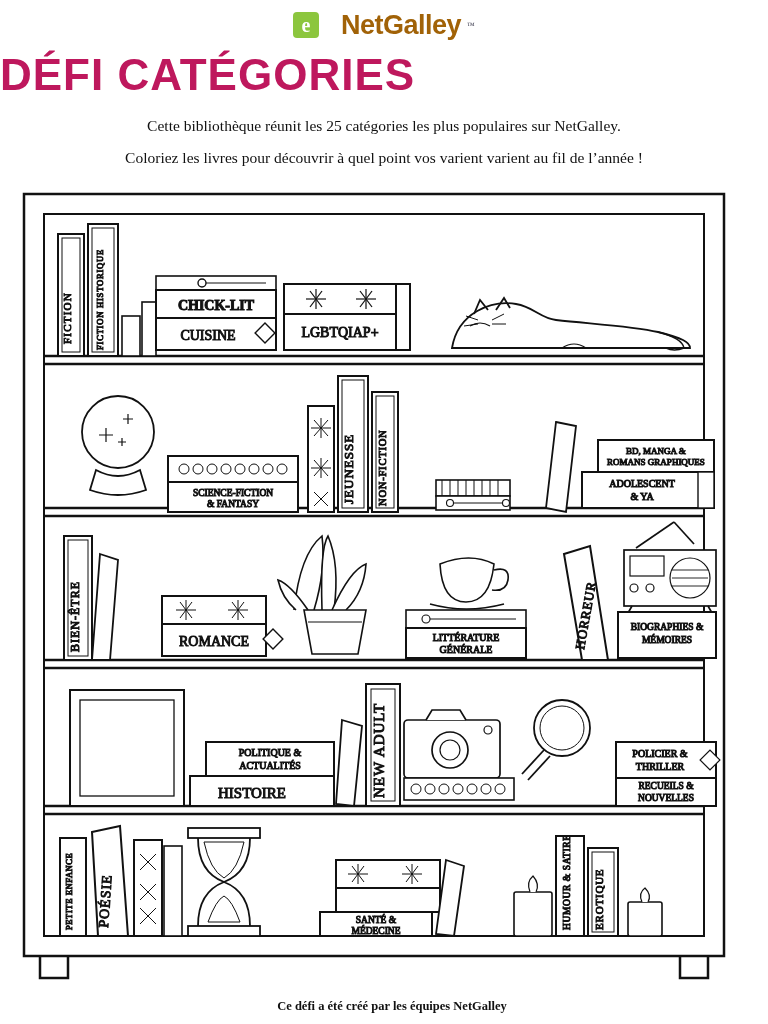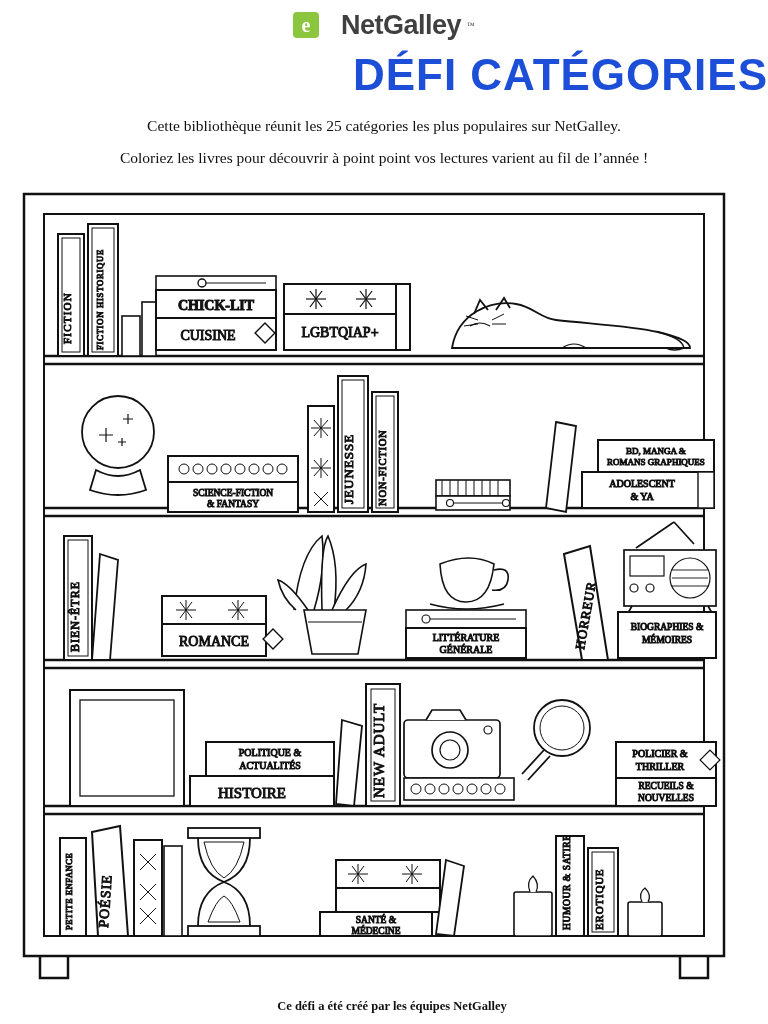--- a/index.html
+++ b/index.html
@@ -17,28 +17,28 @@
     gap:6px;margin-top:10px;height:30px;
   }
   .logo-mark{
     width:26px;height:26px;border-radius:4px;background:#8cc63e;
     display:flex;align-items:center;justify-content:center;
     color:#fff;font-family:"Liberation Serif",serif;font-weight:bold;font-size:20px;
     line-height:1;
   }
   .logo-text{
     font-family:"Liberation Sans", sans-serif;
-    font-size:27px;font-weight:bold;color:#404040;letter-spacing:-0.5px;margin-left:16px;
+    font-size:27px;font-weight:bold;color:#a16207;letter-spacing:-0.5px;margin-left:16px;
   }
   .logo-tm{font-size:8px;vertical-align:super;color:#3b3b4f;}
   h1.title{
-    text-align:right;
+    text-align:left;
     font-family:"Liberation Sans", sans-serif;
     font-size:44px;font-weight:bold;letter-spacing:1px;
-    color:#1d4ed8;margin:10px 0 14px 0;
+    color:#be185d;margin:10px 0 14px 0;
   }
   .subtitle{
     text-align:center;font-size:15.5px;line-height:1.55;color:#111;
     margin:8px 50px;
   }
   
   .case-wrap{position:relative;margin:22px 22px 0 22px;}
   svg.bookcase{display:block;}
   .footer{
     position:absolute;bottom:10px;left:16px;right:0;text-align:center;
@@ -53,21 +53,21 @@
 
 <div class="logo-wrap">
   <span class="logo-mark">e</span>
   <span class="logo-text">NetGalley</span>
   <span class="logo-tm">™</span>
 </div>
 
 <h1 class="title">DÉFI CATÉGORIES</h1>
 
 <div class="subtitle">Cette bibliothèque réunit les 25 catégories les plus populaires sur NetGalley.</div>
-<div class="subtitle">Coloriez les livres pour découvrir à point point vos lectures varient au fil de l’année !</div>
+<div class="subtitle">Coloriez les livres pour découvrir à quel point vos varient varient au fil de l’année !</div>
 
 <div class="case-wrap">
 <svg class="bookcase" width="724" height="790" viewBox="0 0 724 790" xmlns="http://www.w3.org/2000/svg">
   <g fill="none" stroke="#111" stroke-width="2.5">
 
     <rect x="2" y="2" width="700" height="762"></rect>
     <rect x="22" y="22" width="660" height="722" stroke-width="2"></rect>
 
     <line x1="22" y1="164" x2="682" y2="164"></line>
         <line x1="22" y1="172" x2="682" y2="172"></line>

